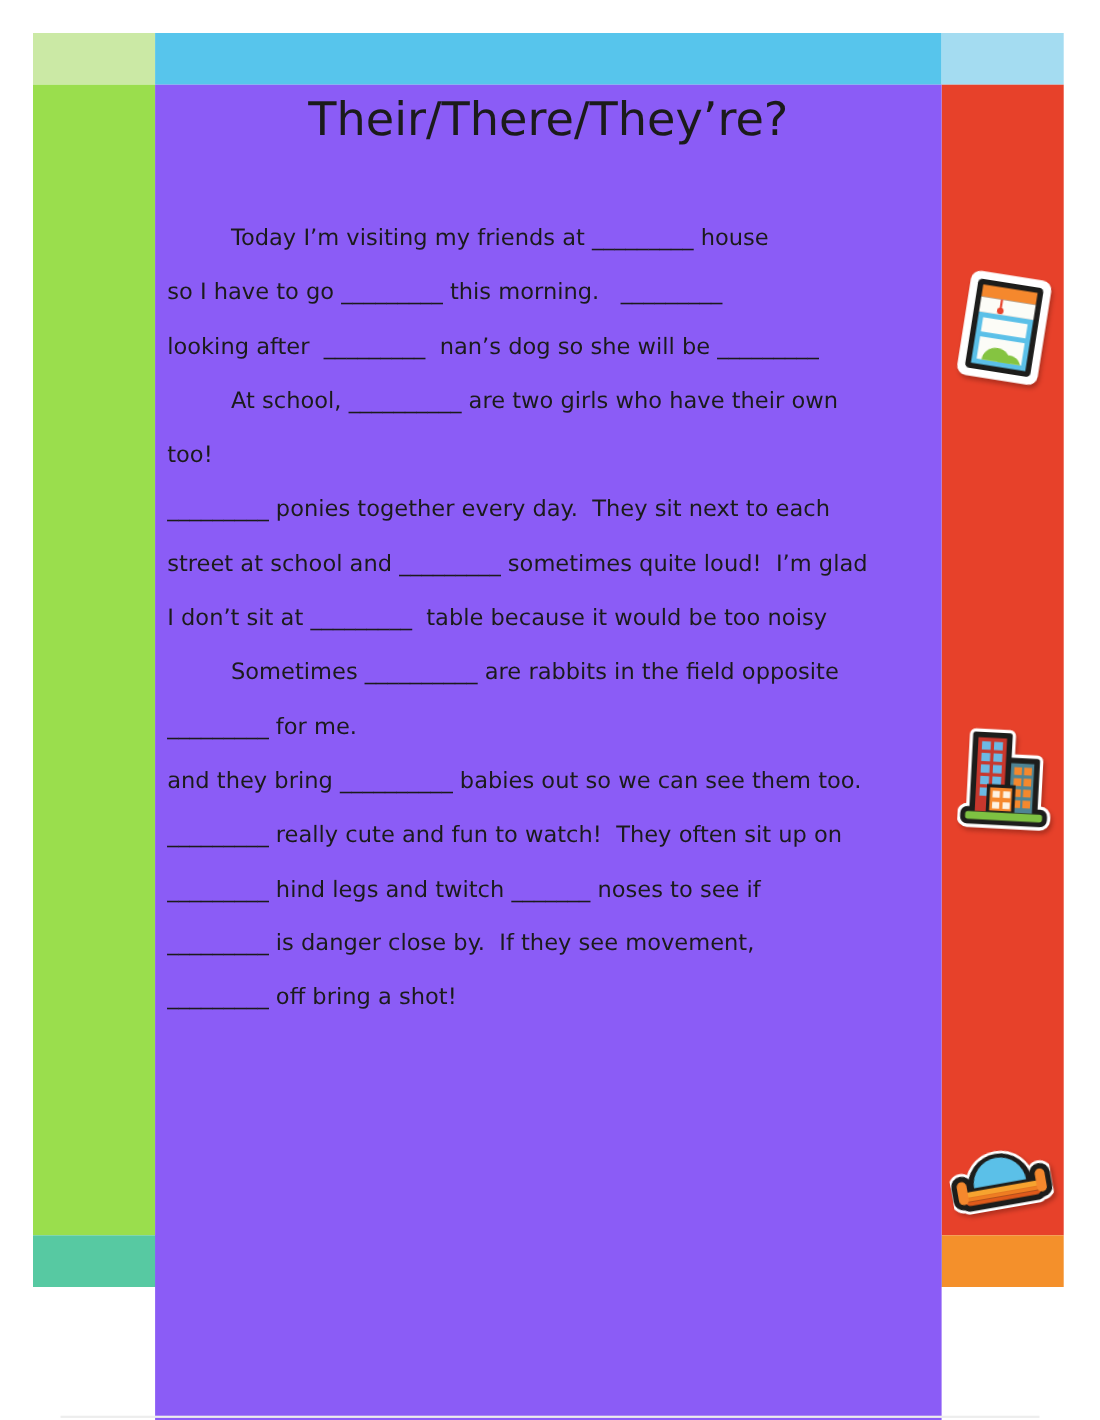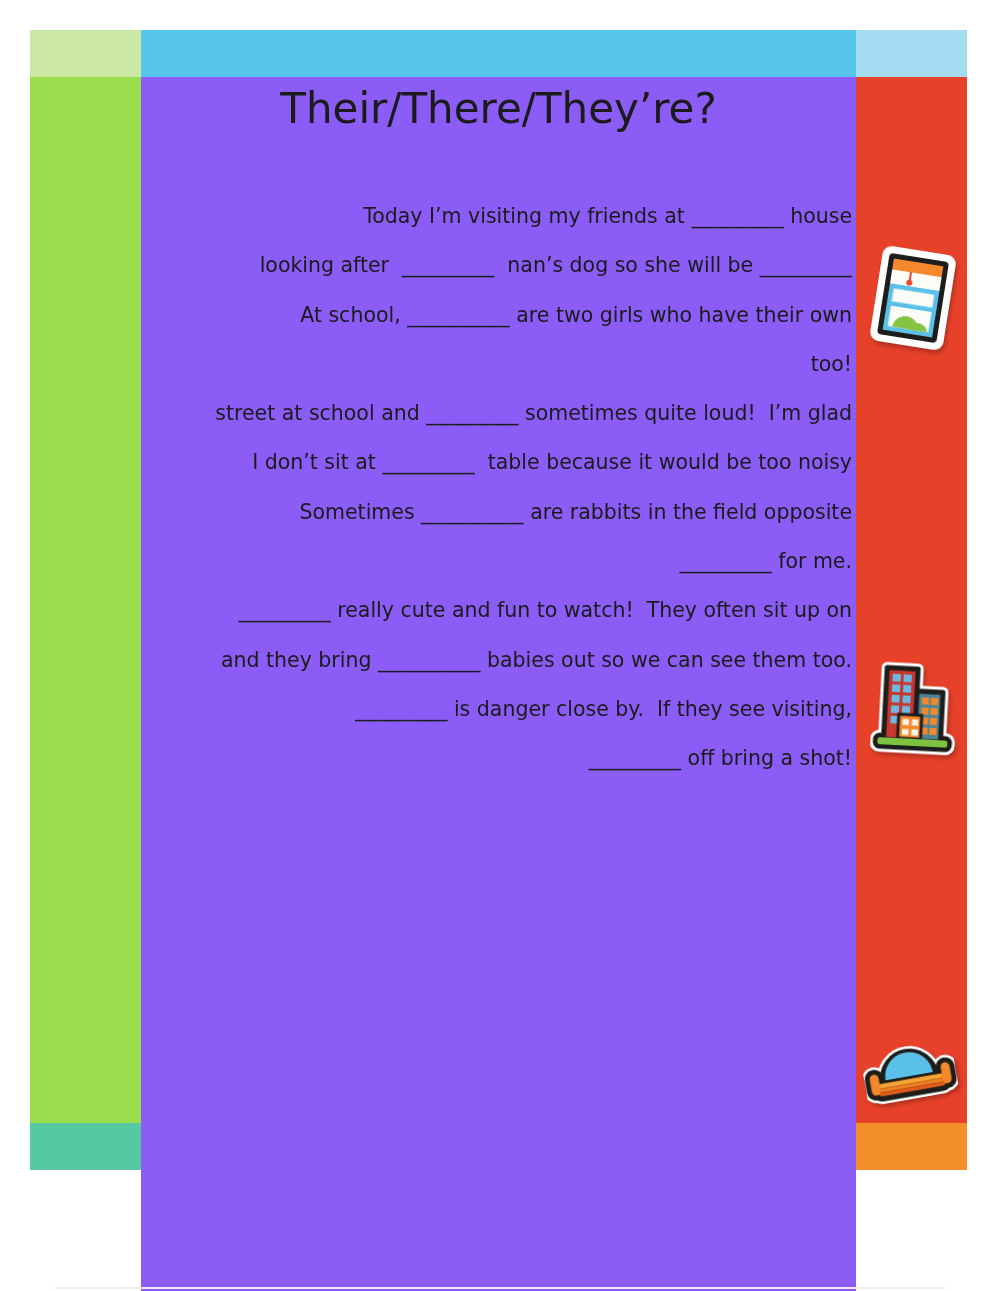--- a/index.html
+++ b/index.html
@@ -21,21 +21,21 @@
   .content{position:absolute;left:141px;top:77px;width:715px;height:1272px;background:#8b5cf6;}
   .title{
     margin:0;position:absolute;top:7px;left:0;width:100%;
     text-align:center;font-size:42px;font-weight:400;
     color:var(--text,#1b1b1b);
   }
   .body-text{
     position:absolute;left:11px;top:115px;width:700px;
     color:var(--text,#1b1b1b);font-size:20.5px;
   }
-  .line{height:49.3px;line-height:49.3px;white-space:pre;text-align:right;}
+  .line{height:49.3px;line-height:49.3px;white-space:pre;}
   .line.indent{padding-left:58px;}
   .blank{letter-spacing:0;}
   .sticker{position:absolute;filter:drop-shadow(2px 3px 2px rgba(70,12,5,0.35));}
   .sticker svg{display:block;width:100%;height:100%;}
   .sticker-window{left:874px;top:248px;width:78px;height:100px;transform:rotate(9deg);}
   .sticker-building{left:872px;top:662px;width:86px;height:98px;transform:rotate(3deg);}
   .sticker-sofa{left:864px;top:1038px;width:92px;height:74px;transform:rotate(-10deg);}
   .page-edge-line{position:absolute;left:55px;top:1287px;width:890px;height:2px;background:#ededed;}
 </style>
 </head>
@@ -49,30 +49,33 @@
   <div class="bar leftcol"></div>
   <div class="bar rightcol"></div>
   <div class="bar bl"></div>
   <div class="bar bottombar"></div>
   <div class="bar br"></div>
 
   <div class="content">
     <h1 class="title">Their/There/They’re?</h1>
     <div class="body-text">
         <div class="line indent"><span>Today I’m visiting my friends at </span><span class="blank">_________</span><span> house</span></div>
+        <div class="line"><span>so I have to go </span><span class="blank">_________</span><span> this morning.   </span><span class="blank">_________</span></div>
         <div class="line"><span>looking after  </span><span class="blank">_________</span><span>  nan’s dog so she will be </span><span class="blank">_________</span></div>
         <div class="line indent"><span>At school, </span><span class="blank">__________</span><span> are two girls who have their own</span></div>
         <div class="line"><span>too!</span></div>
+        <div class="line"><span class="blank">_________</span><span> ponies together every day.  They sit next to each</span></div>
         <div class="line"><span>street at school and </span><span class="blank">_________</span><span> sometimes quite loud!  I’m glad</span></div>
         <div class="line"><span>I don’t sit at </span><span class="blank">_________</span><span>  table because it would be too noisy</span></div>
         <div class="line indent"><span>Sometimes </span><span class="blank">__________</span><span> are rabbits in the field opposite</span></div>
         <div class="line"><span class="blank">_________</span><span> for me.</span></div>
+        <div class="line"><span>and they bring </span><span class="blank">__________</span><span> babies out so we can see them too.</span></div>
         <div class="line"><span class="blank">_________</span><span> really cute and fun to watch!  They often sit up on</span></div>
-        <div class="line"><span>and they bring </span><span class="blank">__________</span><span> babies out so we can see them too.</span></div>
-        <div class="line"><span class="blank">_________</span><span> is danger close by.  If they see visiting,</span></div>
+        <div class="line"><span class="blank">_________</span><span> hind legs and twitch </span><span class="blank">_______</span><span> noses to see if</span></div>
+        <div class="line"><span class="blank">_________</span><span> is danger close by.  If they see movement,</span></div>
         <div class="line"><span class="blank">_________</span><span> off bring a shot!</span></div>
       </div>
   </div>
 
   <div class="sticker sticker-window">
     <svg viewBox="0 0 78 100" xmlns="http://www.w3.org/2000/svg">
       <rect x="2" y="2" width="74" height="96" rx="9" fill="#ffffff"></rect>
       <rect x="9" y="9" width="60" height="82" rx="4" fill="#1d1d1b"></rect>
       <rect x="14" y="14" width="50" height="11" fill="#f5882d"></rect>
       <rect x="14" y="25" width="50" height="14" fill="#fcfcf7"></rect>

